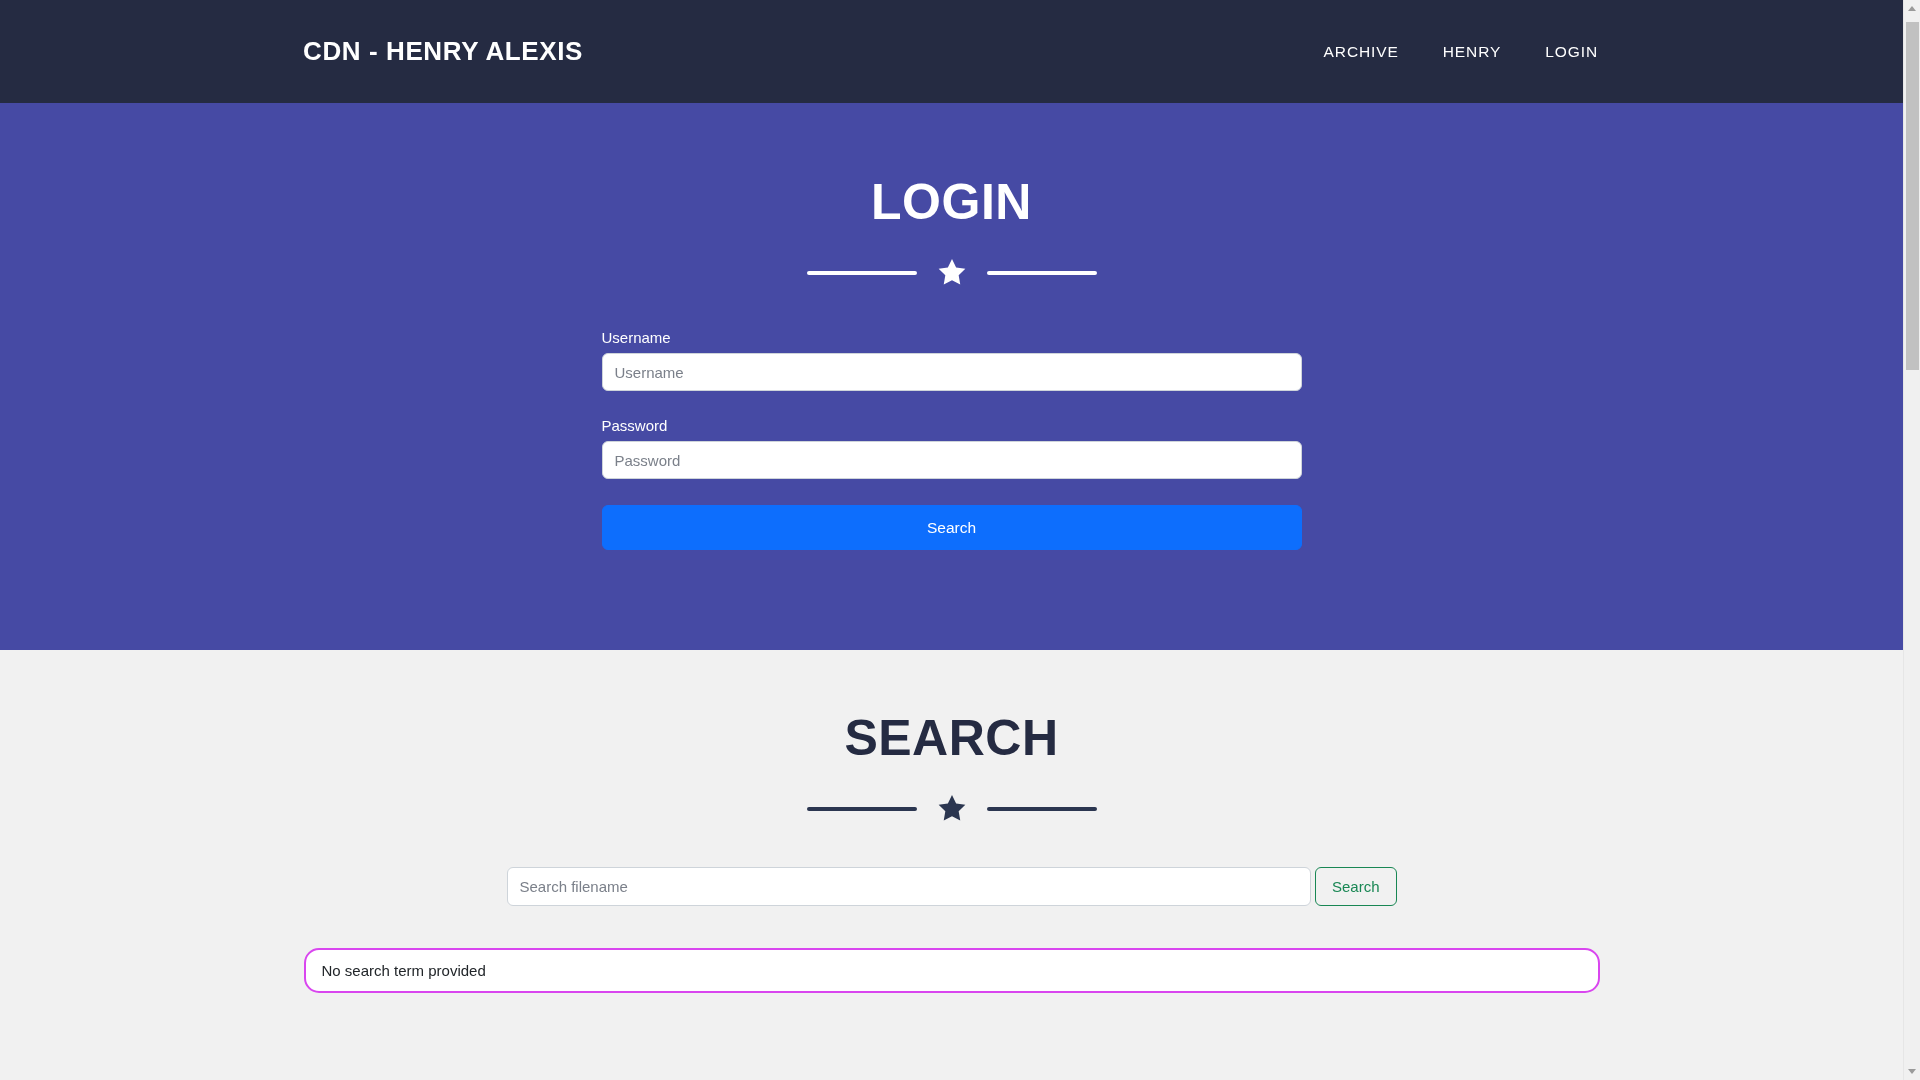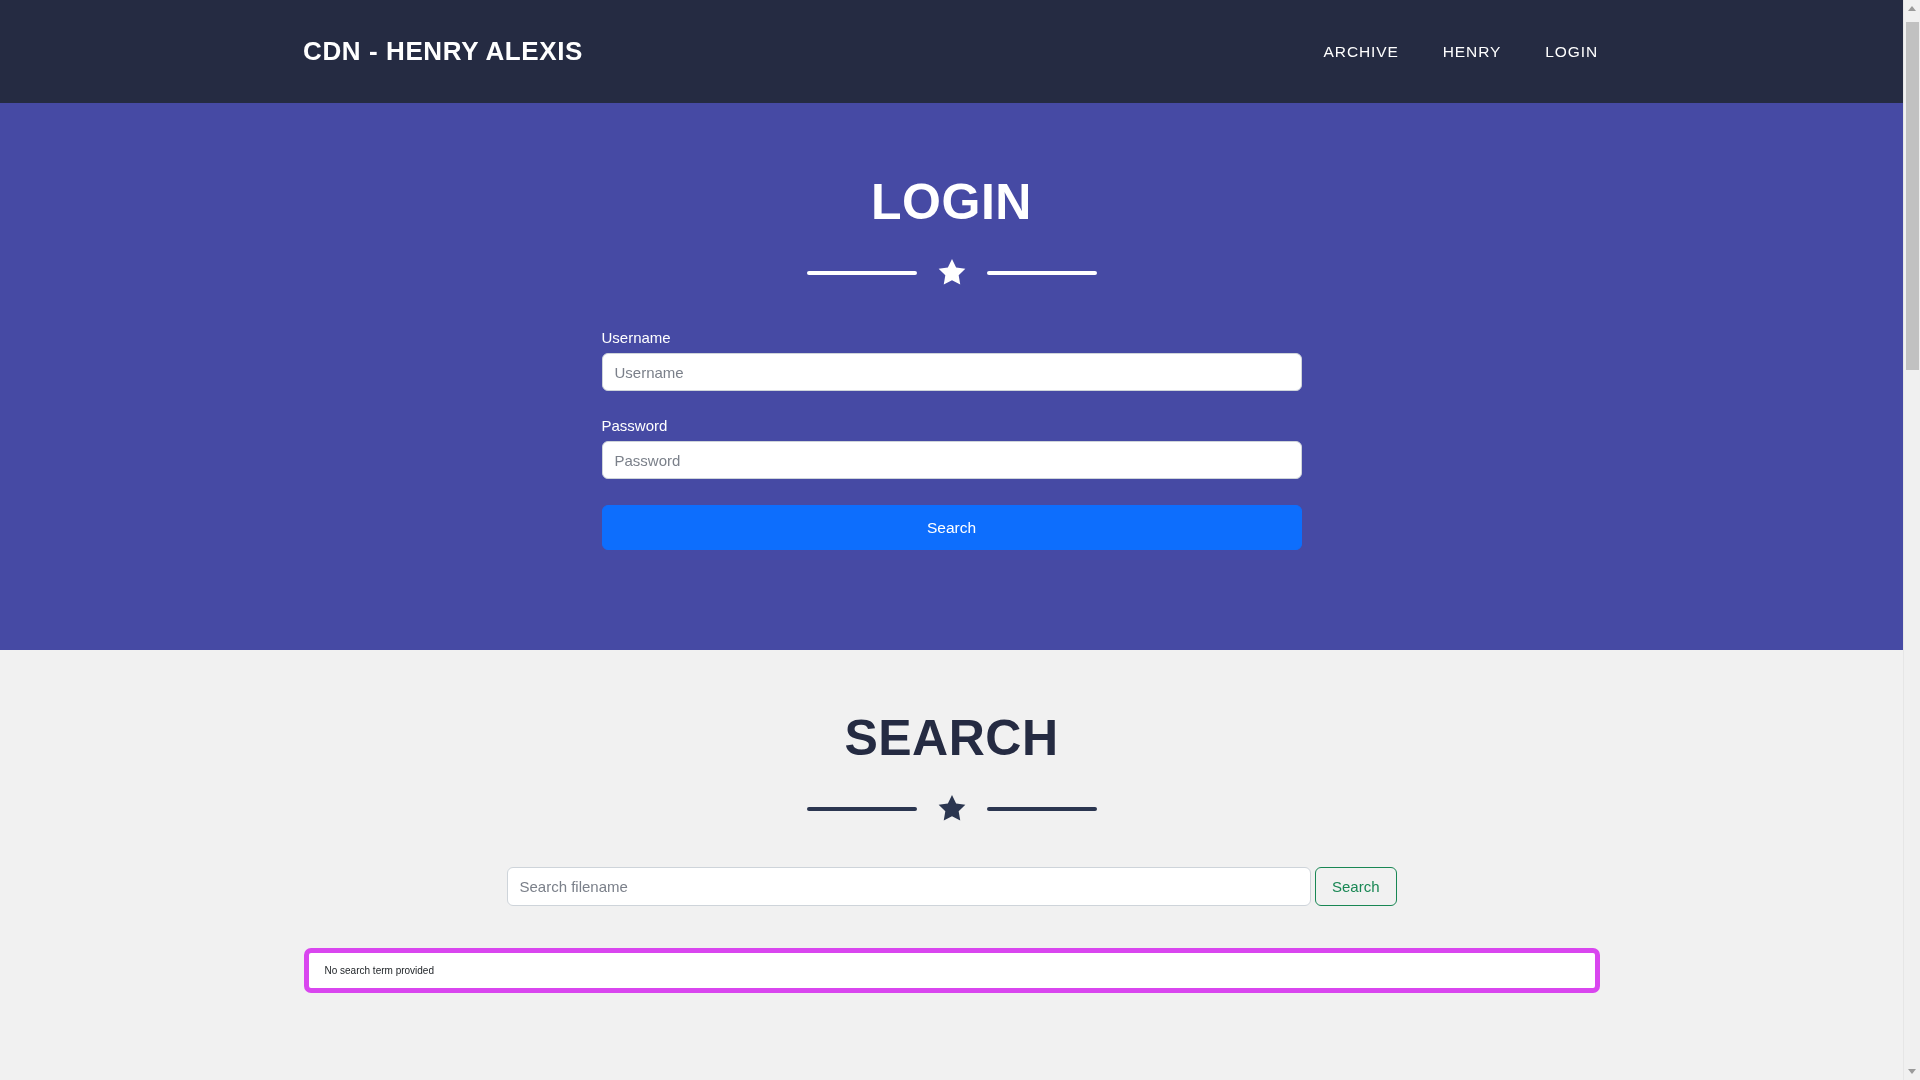--- a/index.html
+++ b/index.html
@@ -188,24 +188,24 @@
     cursor: pointer;
   }
 
   .result-list {
     width: 1296px;
     margin: 42px auto 0 auto;
   }
   .result-item {
     box-sizing: border-box;
     background: #ffffff;
-    border: 5px solid #d946ef;
-    border-radius: 7px;
+    border: 2px solid #d946ef;
+    border-radius: 15px;
     padding: 12px 16px;
-    font-size: 10px;
+    font-size: 15px;
     color: #212529;
   }
 
   
   .scrollbar {
     position: absolute;
     top: 0; right: 0;
     width: 17px;
     height: 1080px;
     background: #f0f0f0;

